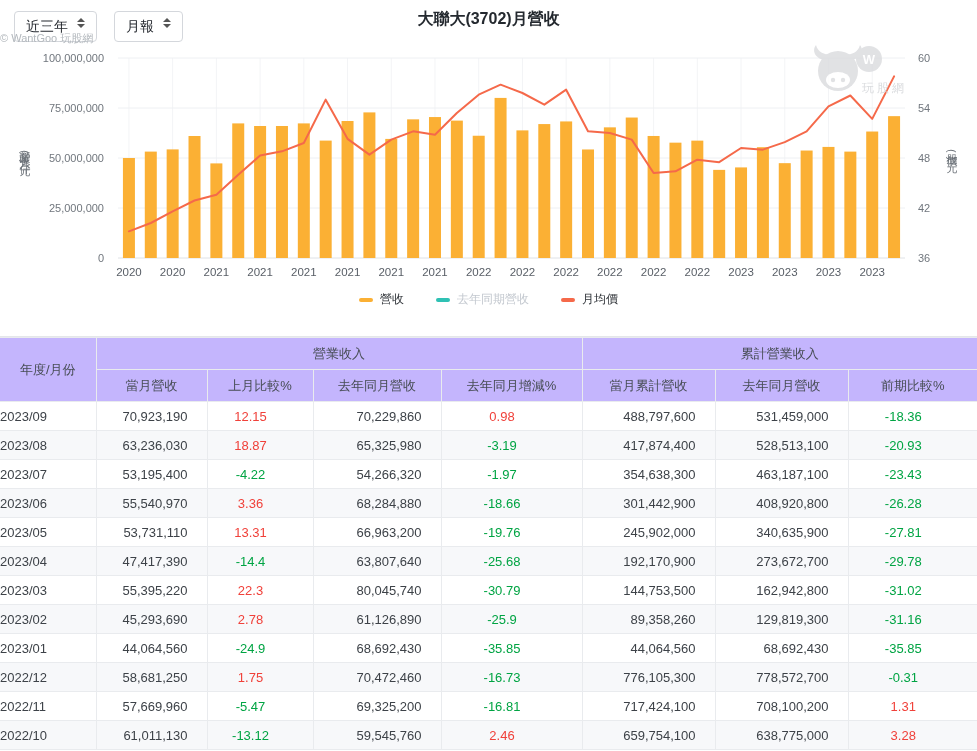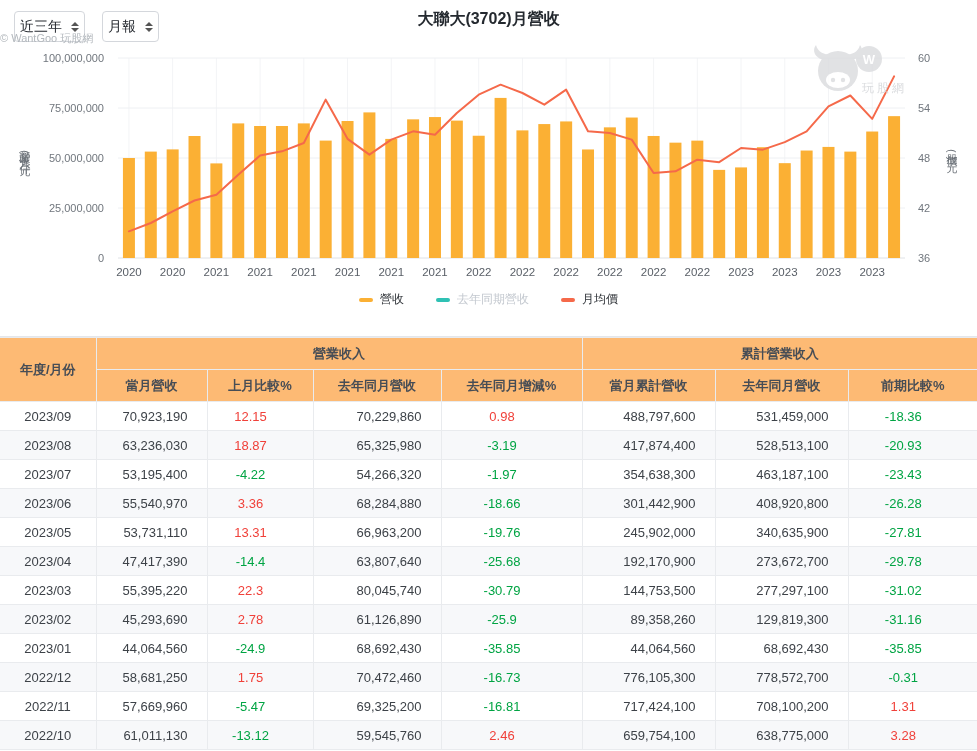--- a/index.html
+++ b/index.html
@@ -3,22 +3,22 @@
 <meta charset="utf-8">
 <style>
   html,body{margin:0;padding:0}
   body{
     width:977px;height:751px;overflow:hidden;background:#fff;
     font-family:"Liberation Sans","DejaVu Sans",sans-serif;color:#333;
   }
   .chart-section{position:relative;width:977px;height:336px;background:#fff}
   .controls{position:absolute;top:11px;left:14px;display:flex;gap:17px}
   .dropdown{
-    display:flex;align-items:center;gap:9px;border:1px solid #d4d7dc;border-radius:4px;
-    padding:6px 5px;font-size:14px;color:#1f2329;background:#fff;cursor:pointer;line-height:17px;
+    display:flex;gap:9px;border:1px solid #d4d7dc;border-radius:4px;
+    padding:6px 11px;font-size:14px;color:#1f2329;background:#fff;cursor:pointer;line-height:17px;
   }
   .sort-icon{display:flex;flex-direction:column;gap:2px}
   .sort-icon i{display:block;width:0;height:0;border-left:4px solid transparent;border-right:4px solid transparent}
   .sort-icon i.up{border-bottom:4px solid #555}
   .sort-icon i.dn{border-top:4px solid #555}
   .chart-title{position:absolute;top:9px;left:0;width:100%;text-align:center;font-size:16px;font-weight:700;color:#24292f}
   .chart-subtitle{position:absolute;top:31px;left:0;width:100%;text-align:left;font-size:11px;color:#b3b8bd}
   .ylabel{position:absolute;writing-mode:vertical-rl;font-size:11px;color:#6b7178;letter-spacing:2px}
   .ylabel-left{left:17px;top:142px}
   .ylabel-right{left:944px;top:145px}
@@ -27,24 +27,24 @@
   .legend-item{display:flex;align-items:center;gap:7px;cursor:pointer}
   .legend-dash{width:14px;height:4px;border-radius:2px}
   .legend-label{color:#2f3338}
   .legend-item.disabled .legend-label{color:#c3c8cf}
 
   .table-section{border-top:1px solid #e4e6ea}
   table{width:977px;border-collapse:collapse;table-layout:fixed;font-size:13px}
   th,td{border:1px solid #e9ebee;padding:0}
   th:first-child,td:first-child{border-left:none}
   th:last-child,td:last-child{border-right:none}
-  thead th{background:#fdba74;font-weight:700;color:#474d55;height:31px;text-align:center}
+  thead th{background:#c4b5fd;font-weight:400;color:#474d55;height:31px;text-align:center}
   tbody td{height:28px;color:#3d4248}
   tbody tr:nth-child(even){background:#f7f8fa}
-  td.date{text-align:center;color:#3d4248}
+  td.date{text-align:left;color:#3d4248}
   td.num{text-align:right;padding-right:19px}
   td.pct{text-align:center;padding-right:19px}
   .pos{color:#f0413a}
   .neg{color:#00a443}
 </style>
 </head>
 <body>
 
 <div class="chart-section">
   <div class="controls">
@@ -277,21 +277,21 @@
           <td class="num">273,672,700</td>
           <td class="pct neg">-29.78</td>
         </tr>
         <tr>
           <td class="date">2023/03</td>
           <td class="num">55,395,220</td>
           <td class="pct pos">22.3</td>
           <td class="num">80,045,740</td>
           <td class="pct neg">-30.79</td>
           <td class="num">144,753,500</td>
-          <td class="num">277,297,100</td>
+          <td class="num">162,942,800</td>
           <td class="pct neg">-31.02</td>
         </tr>
         <tr>
           <td class="date">2023/02</td>
           <td class="num">45,293,690</td>
           <td class="pct pos">2.78</td>
           <td class="num">61,126,890</td>
           <td class="pct neg">-25.9</td>
           <td class="num">89,358,260</td>
           <td class="num">129,819,300</td>

